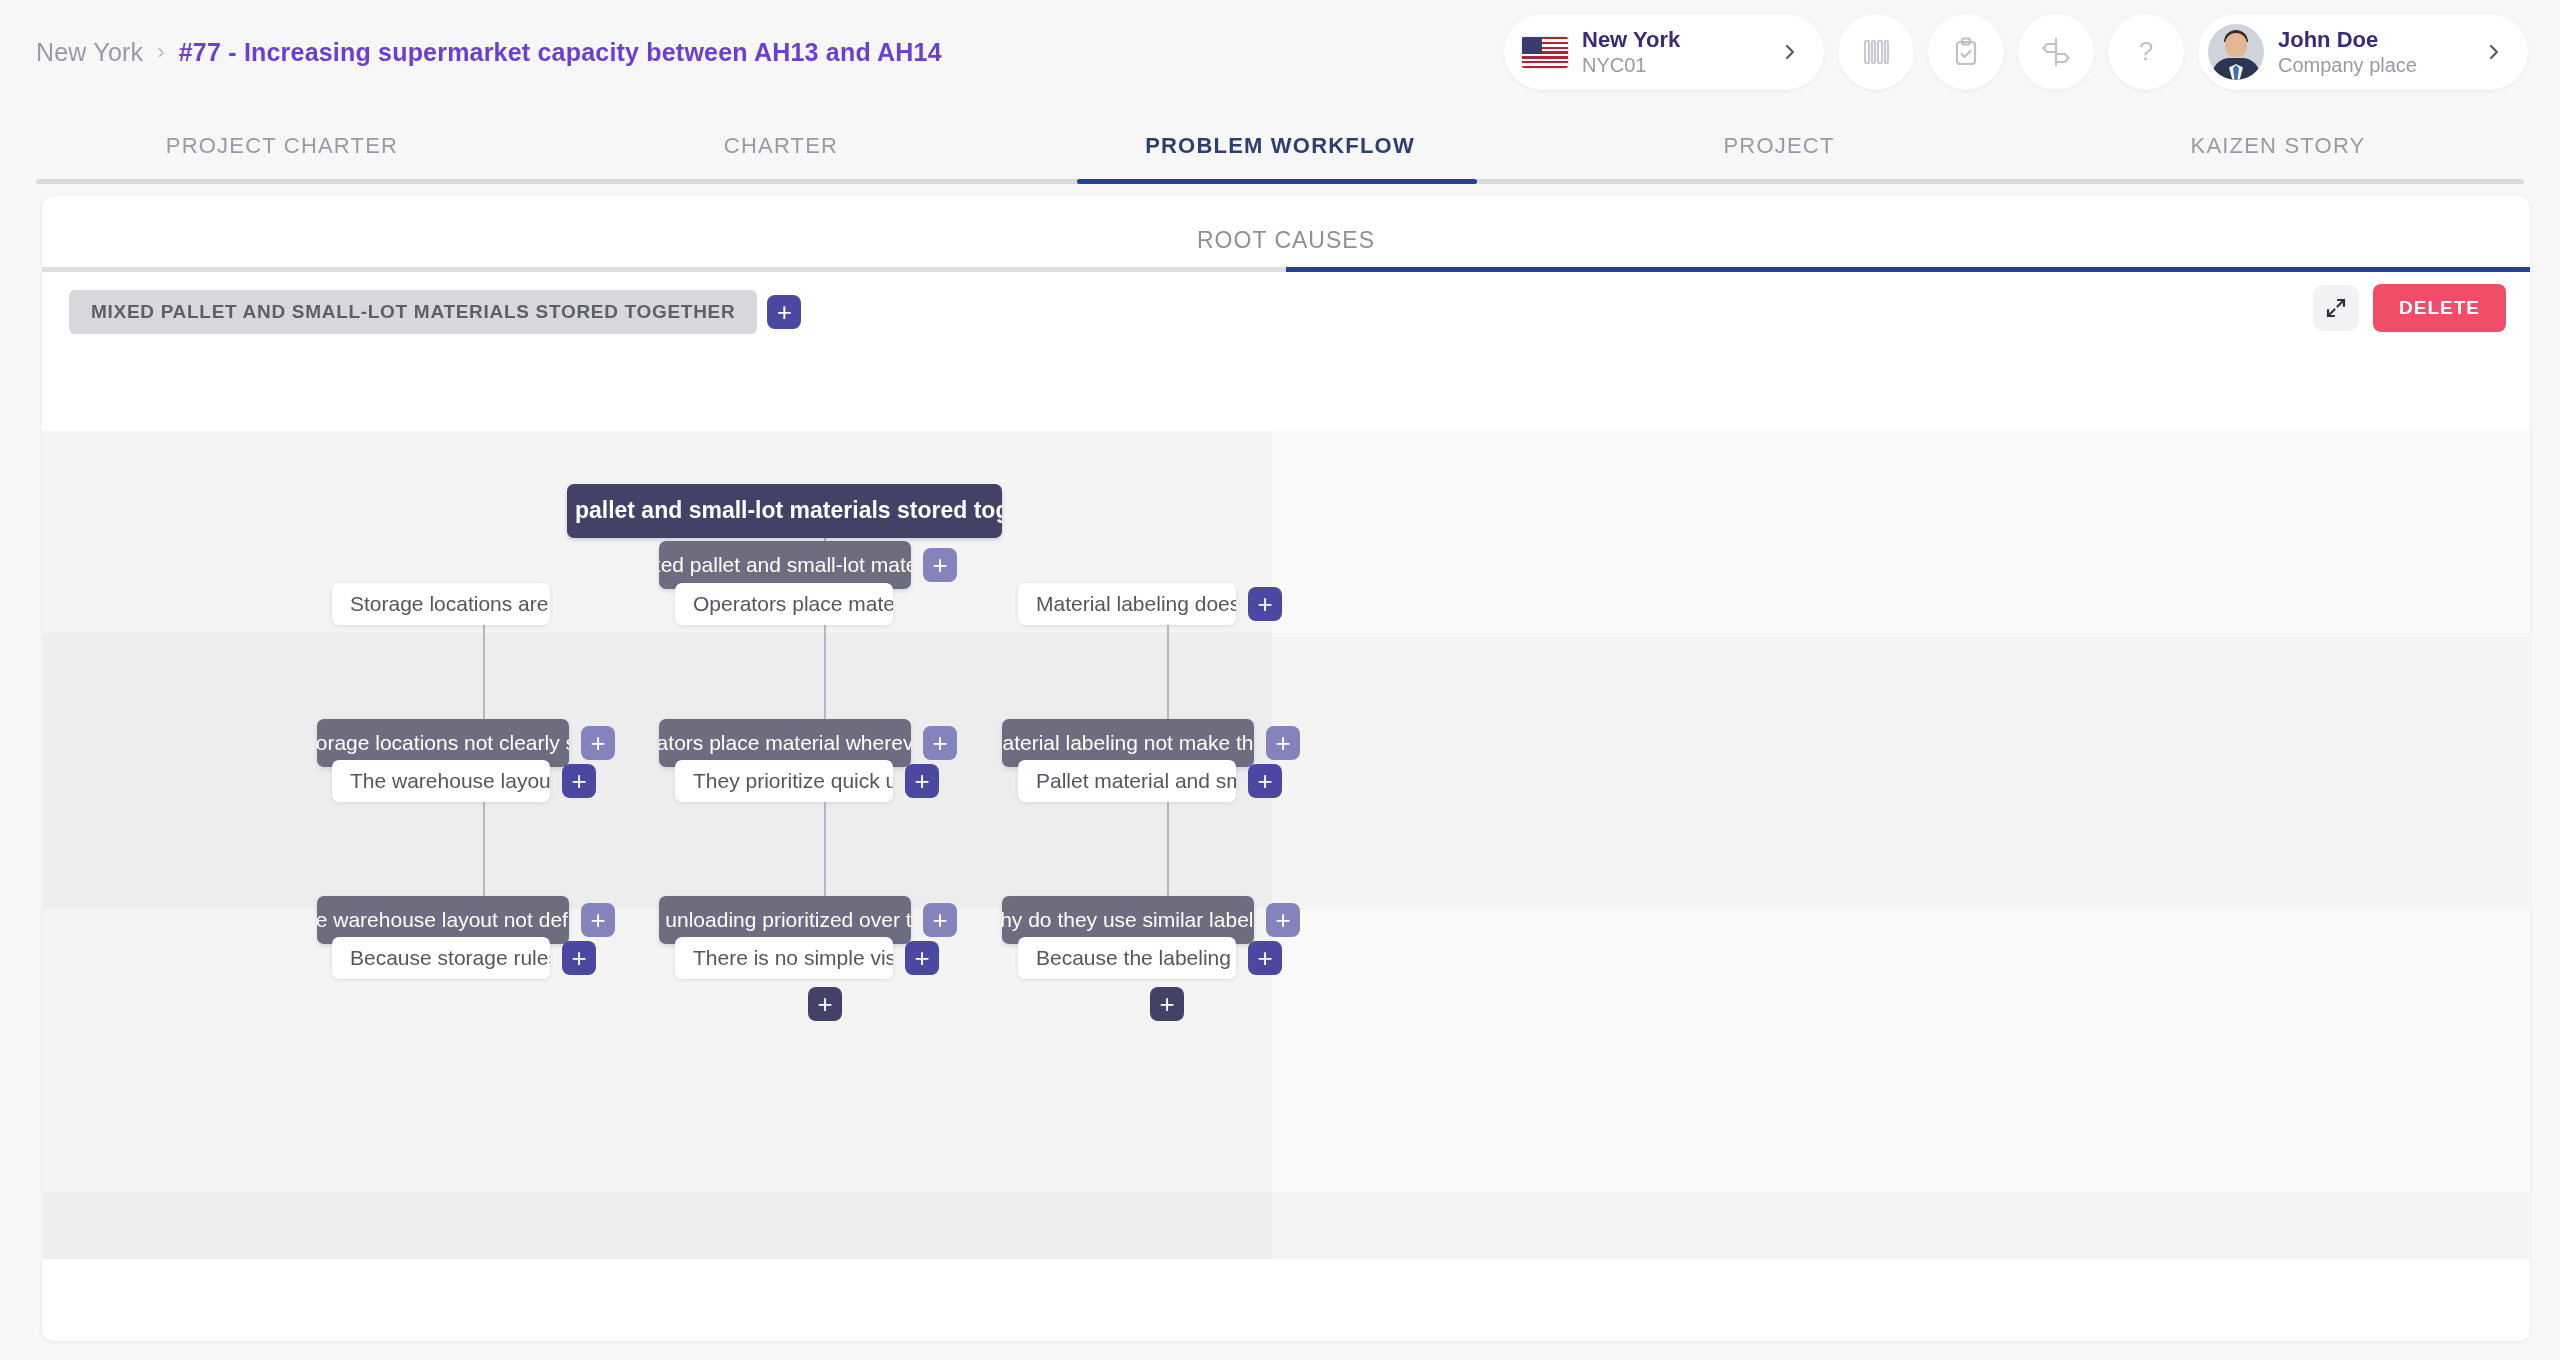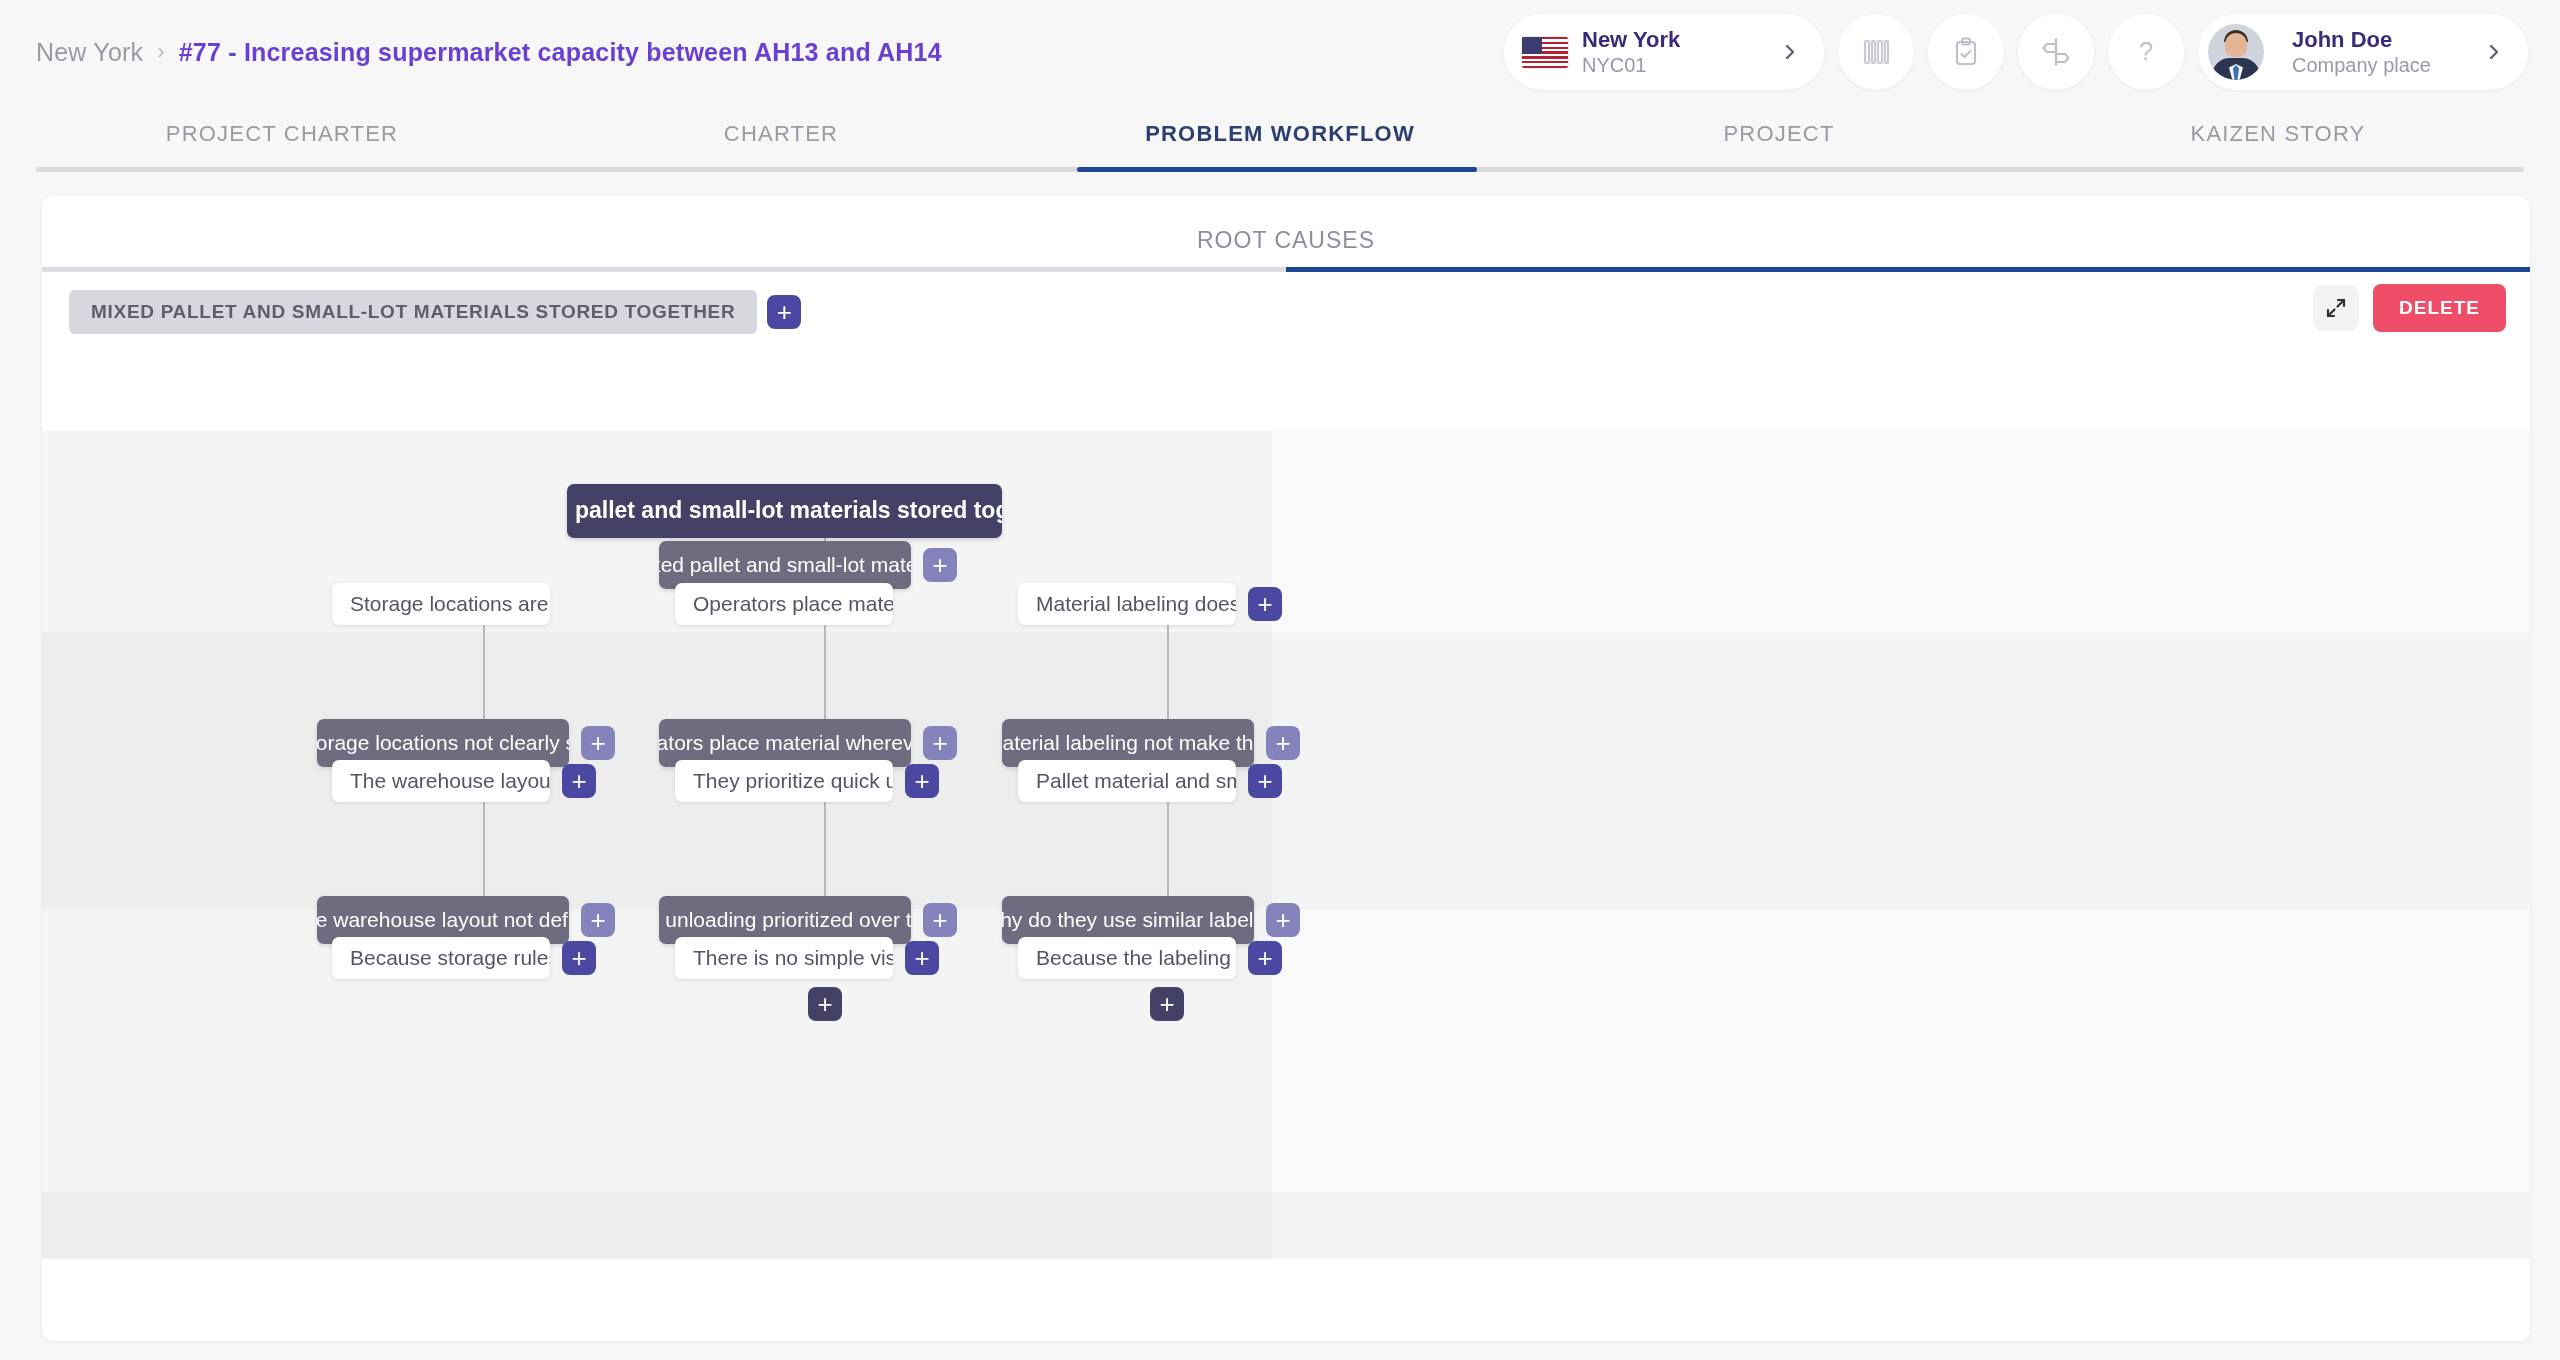--- a/index.html
+++ b/index.html
@@ -54,21 +54,21 @@
   }
   .chev-btn svg { width: 16px; height: 16px; }
 
   .icon-btn {
     width: 76px; height: 76px; border-radius: 50%;
     background: #ffffff; display: flex; align-items: center; justify-content: center;
     box-shadow: 0 1px 3px rgba(60,60,90,.07);
   }
   .icon-btn svg { width: 34px; height: 34px; }
 
-  .pill.user { padding: 0 10px 0 10px; gap: 28px; min-width: 330px; }
+  .pill.user { padding: 0 10px 0 10px; gap: 14px; min-width: 330px; }
   .avatar {
     width: 56px; height: 56px; border-radius: 50%; flex: none; overflow: hidden;
     background: #cfd4dc; position: relative;
   }
   .avatar .head {
     position: absolute; left: 50%; top: 9px; transform: translateX(-50%);
     width: 22px; height: 24px; border-radius: 11px 11px 9px 9px; background: #e3b594;
   }
   .avatar .hair {
     position: absolute; left: 50%; top: 6px; transform: translateX(-50%);
@@ -89,21 +89,21 @@
     clip-path: polygon(50% 0, 100% 22%, 75% 100%, 25% 100%, 0 22%);
   }
 
   
   .tabbar {
     position: absolute; left: 0; top: 104px; width: 2560px; height: 68px;
     background: #f7f7f8;
   }
   .tabs {
     position: relative; display: flex; height: 100%;
-    margin: 0 36px;
+    margin: 12px 36px;
     gap: 7px;
   }
   .tab {
     flex: 1; display: flex; align-items: center; justify-content: center;
     font-size: 22px; letter-spacing: 1.2px; color: #9a9aa6;
     position: relative; padding-bottom: 8px;
   }
   .tab.active { color: #2c3f70; font-weight: 700; }
   .tab-underline {
     position: absolute; left: 0; right: 0; bottom: 0; height: 5px;

